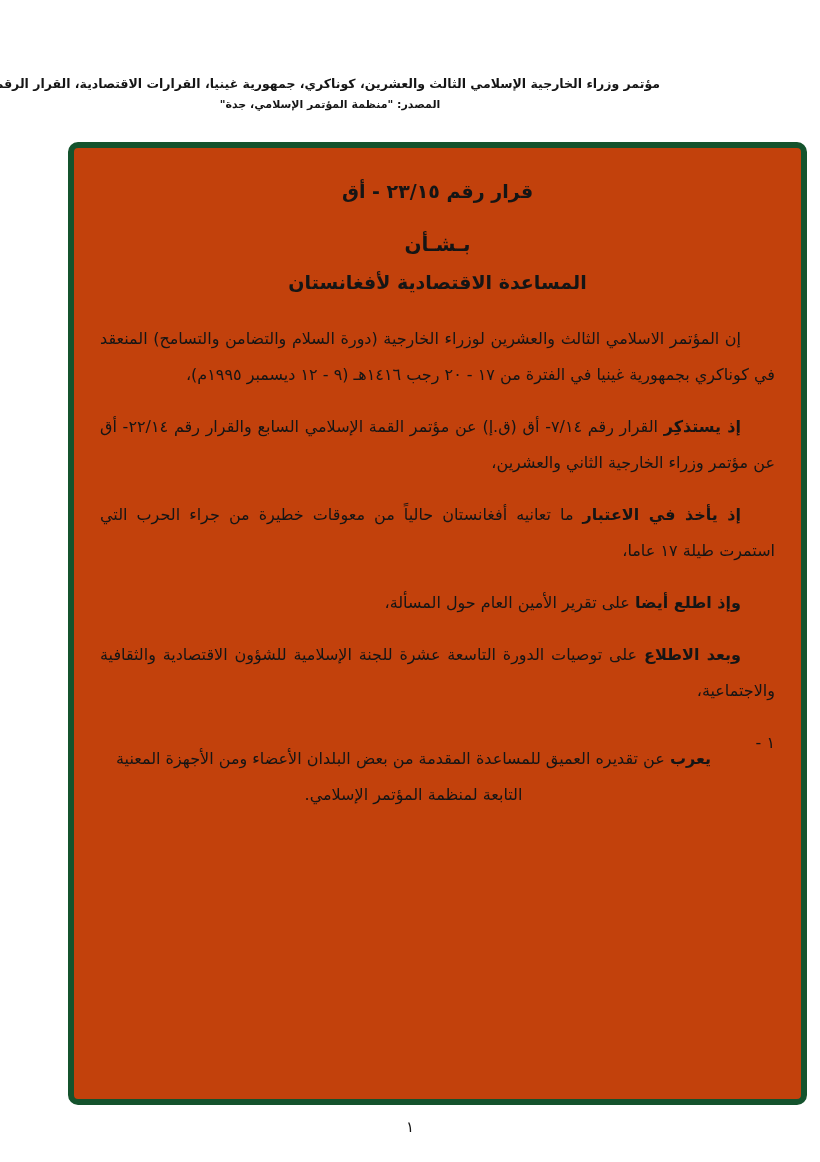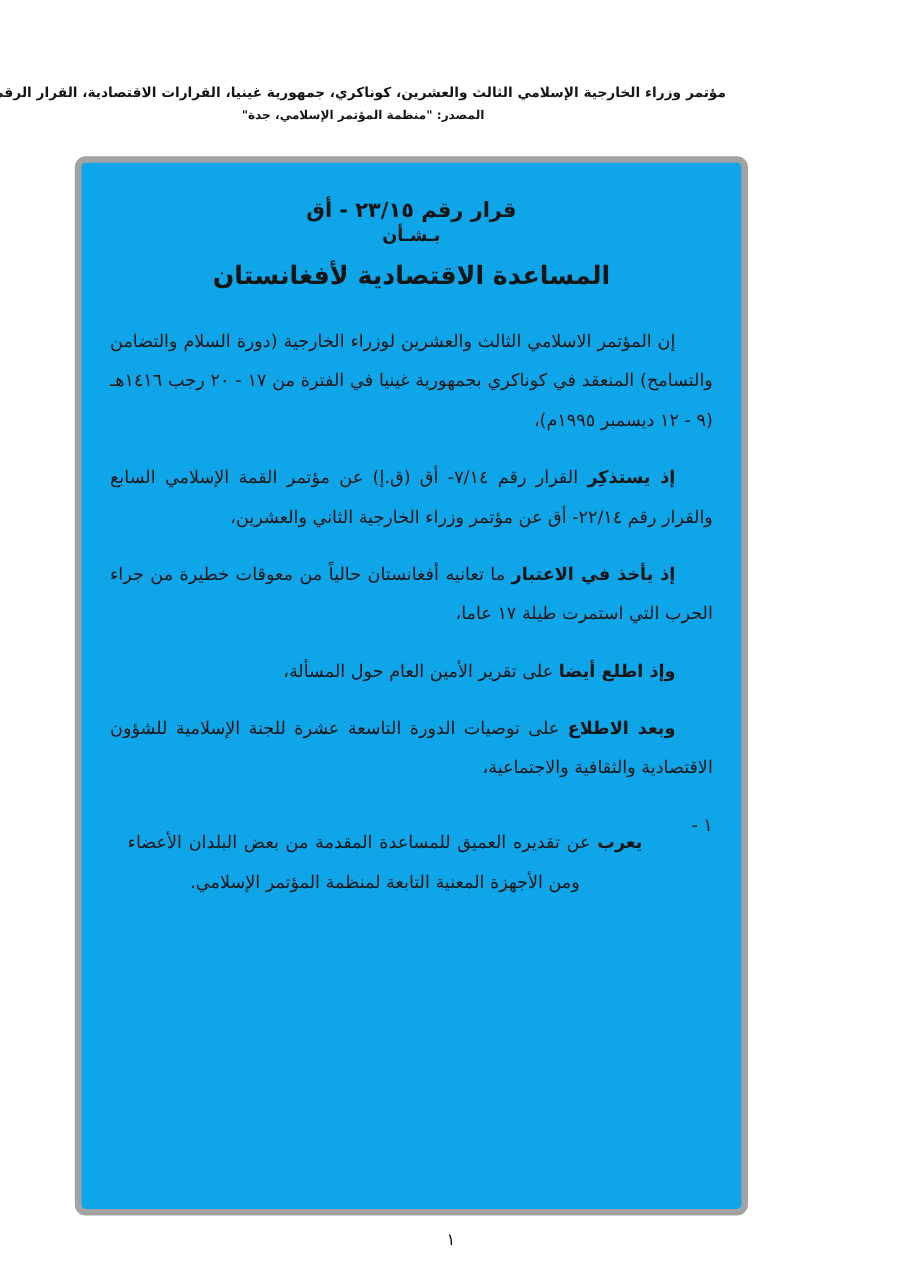--- a/index.html
+++ b/index.html
@@ -29,37 +29,37 @@
     letter-spacing: 0;
   }
   .doc-header .line2 {
     font-size: 11px;
     margin-top: 7px;
   }
   .green-frame {
     position: absolute;
     left: 68px;
     top: 142px;
-    width: 612px;
+    width: 739px;
     height: 963px;
     box-sizing: border-box;
-    border: 6px solid #a3a3a3;
+    border: 6px solid #14532d;
     border-radius: 10px;
-    background: #0ea5e9;
+    background: #c2410c;
     padding: 24px 26px 0 26px;
     overflow: hidden;
   }
   .doc-title {
     direction: rtl;
     text-align: center;
     font-weight: bold;
   }
   .doc-title .t1 { font-size: 19px; margin-top: 8px; }
-  .doc-title .t2 { font-size: 16px; margin-top: 2px; }
-  .doc-title .t3 { font-size: 23px; margin-top: 15px; }
+  .doc-title .t2 { font-size: 20px; margin-top: 30px; }
+  .doc-title .t3 { font-size: 19px; margin-top: 15px; }
   .doc-body {
     direction: rtl;
     margin-top: 28px;
     font-size: 16px;
     line-height: 36px;
     text-align: justify;
     text-align-last: right;
   }
   .para {
     margin: 0 0 16px 0;

